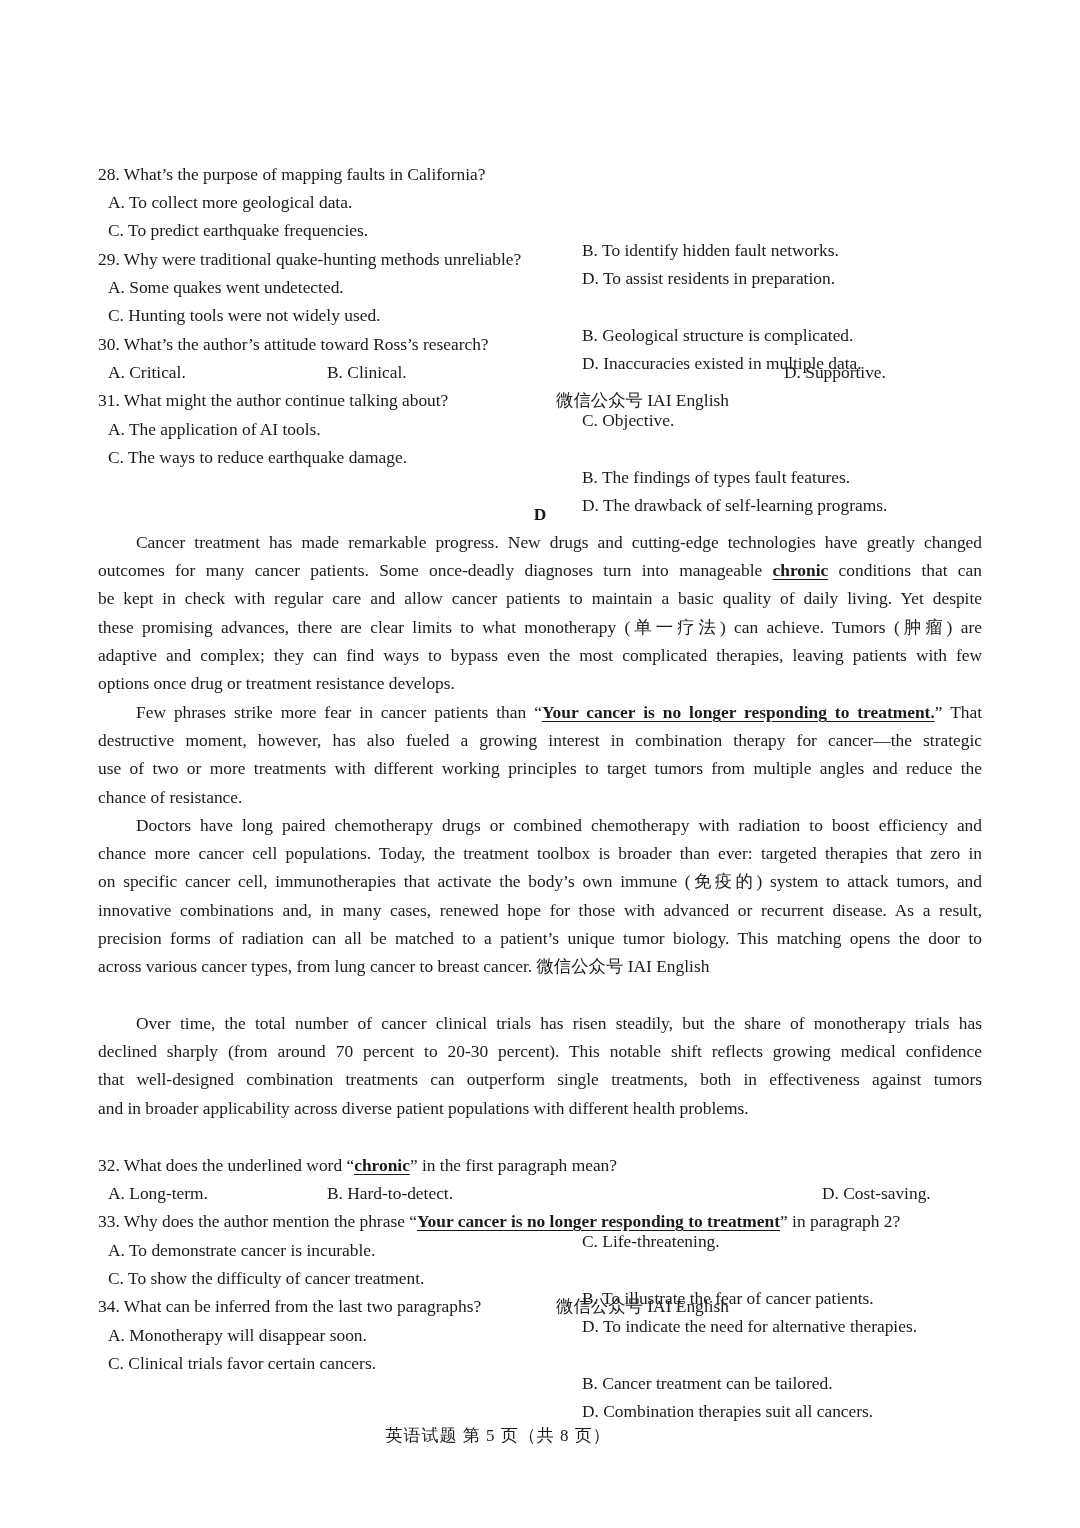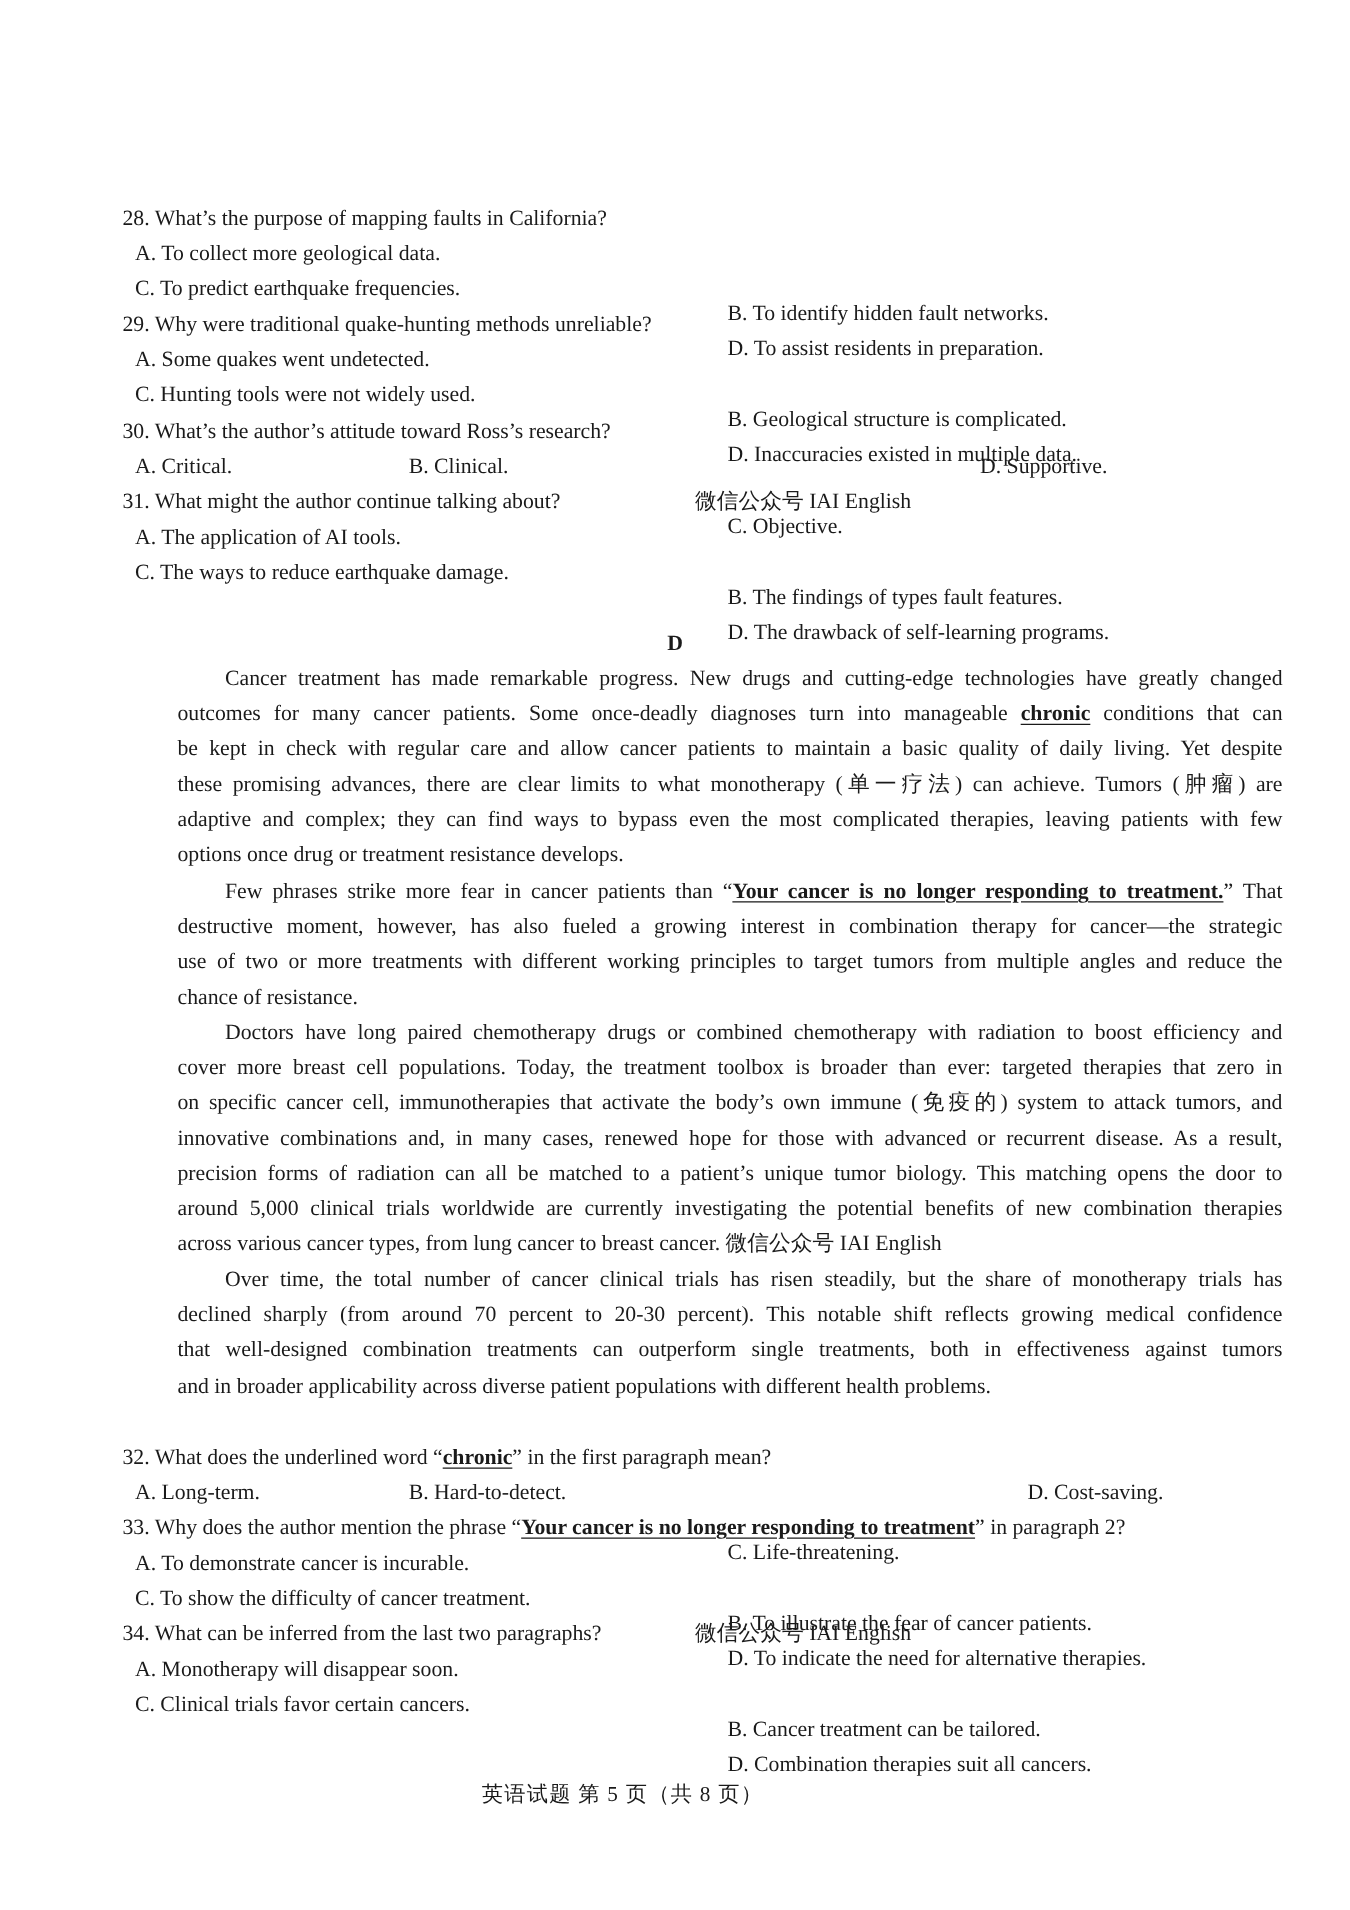--- a/index.html
+++ b/index.html
@@ -16,21 +16,21 @@
     .c1 { left: 10px; }
     .c2 { left: 229px; }
     .c3 { left: 484px; margin-top: 48px; }
     .c4 { left: 686px; }
     .c4b { left: 724px; }
     .wm { position: absolute; left: 458px; white-space: nowrap; line-height: 28px; }
     .heading { position: absolute; left: 0; width: 884px; text-align: center; font-weight: bold; line-height: 28px; }
     .para {
       position: absolute; left: 0; width: 884px;
       text-align: justify; text-align-last: left;
-      line-height: 28.2px; text-indent: 38px; margin-left: 44px;
+      line-height: 28.2px; text-indent: 38px;
     }
     .para .jl { display: block; text-align: justify; text-align-last: justify; text-indent: 0; }
     .para .jl.first { text-indent: 38px; }
     .para .jl.last { text-align-last: left; }
     .ul-bold { font-weight: bold; text-decoration: underline; text-underline-offset: 3px; }
     .footer { position: absolute; left: 0; width: 996px; top: 1422px; text-align: center; line-height: 28px; font-size: 17px; letter-spacing: 1px; }
   </style>
 </head>
 <body>
 
@@ -86,25 +86,24 @@
 
   <div class="para" style="top:698px">
     <span class="jl first"><span>Few phrases strike more fear in cancer patients than “</span><span class="ul-bold">Your cancer is no longer responding to treatment.</span><span>” That</span></span>
     <span class="jl">destructive moment, however, has also fueled a growing interest in combination therapy for cancer—the strategic</span>
     <span class="jl">use of two or more treatments with different working principles to target tumors from multiple angles and reduce the</span>
     <span class="jl last">chance of resistance.</span>
   </div>
 
   <div class="para" style="top:811px">
     <span class="jl first">Doctors have long paired chemotherapy drugs or combined chemotherapy with radiation to boost efficiency and</span>
-    <span class="jl">cover more breast cell populations. Today, the treatment toolbox is broader than ever: targeted therapies that zero in</span>
+    <span class="jl">chance more cancer cell populations. Today, the treatment toolbox is broader than ever: targeted therapies that zero in</span>
     <span class="jl">on specific cancer cell, immunotherapies that activate the body’s own immune (免疫的) system to attack tumors, and</span>
     <span class="jl">innovative combinations and, in many cases, renewed hope for those with advanced or recurrent disease. As a result,</span>
     <span class="jl">precision forms of radiation can all be matched to a patient’s unique tumor biology. This matching opens the door to</span>
-    <span class="jl">around 5,000 clinical trials worldwide are currently investigating the potential benefits of new combination therapies</span>
     <span class="jl last">across various cancer types, from lung cancer to breast cancer.  微信公众号 IAI English</span>
   </div>
 
   <div class="para" style="top:1009px">
     <span class="jl first">Over time, the total number of cancer clinical trials has risen steadily, but the share of monotherapy trials has</span>
     <span class="jl">declined sharply (from around 70 percent to 20-30 percent). This notable shift reflects growing medical confidence</span>
     <span class="jl">that well-designed combination treatments can outperform single treatments, both in effectiveness against tumors</span>
     <span class="jl last">and in broader applicability across diverse patient populations with different health problems.</span>
   </div>
 

